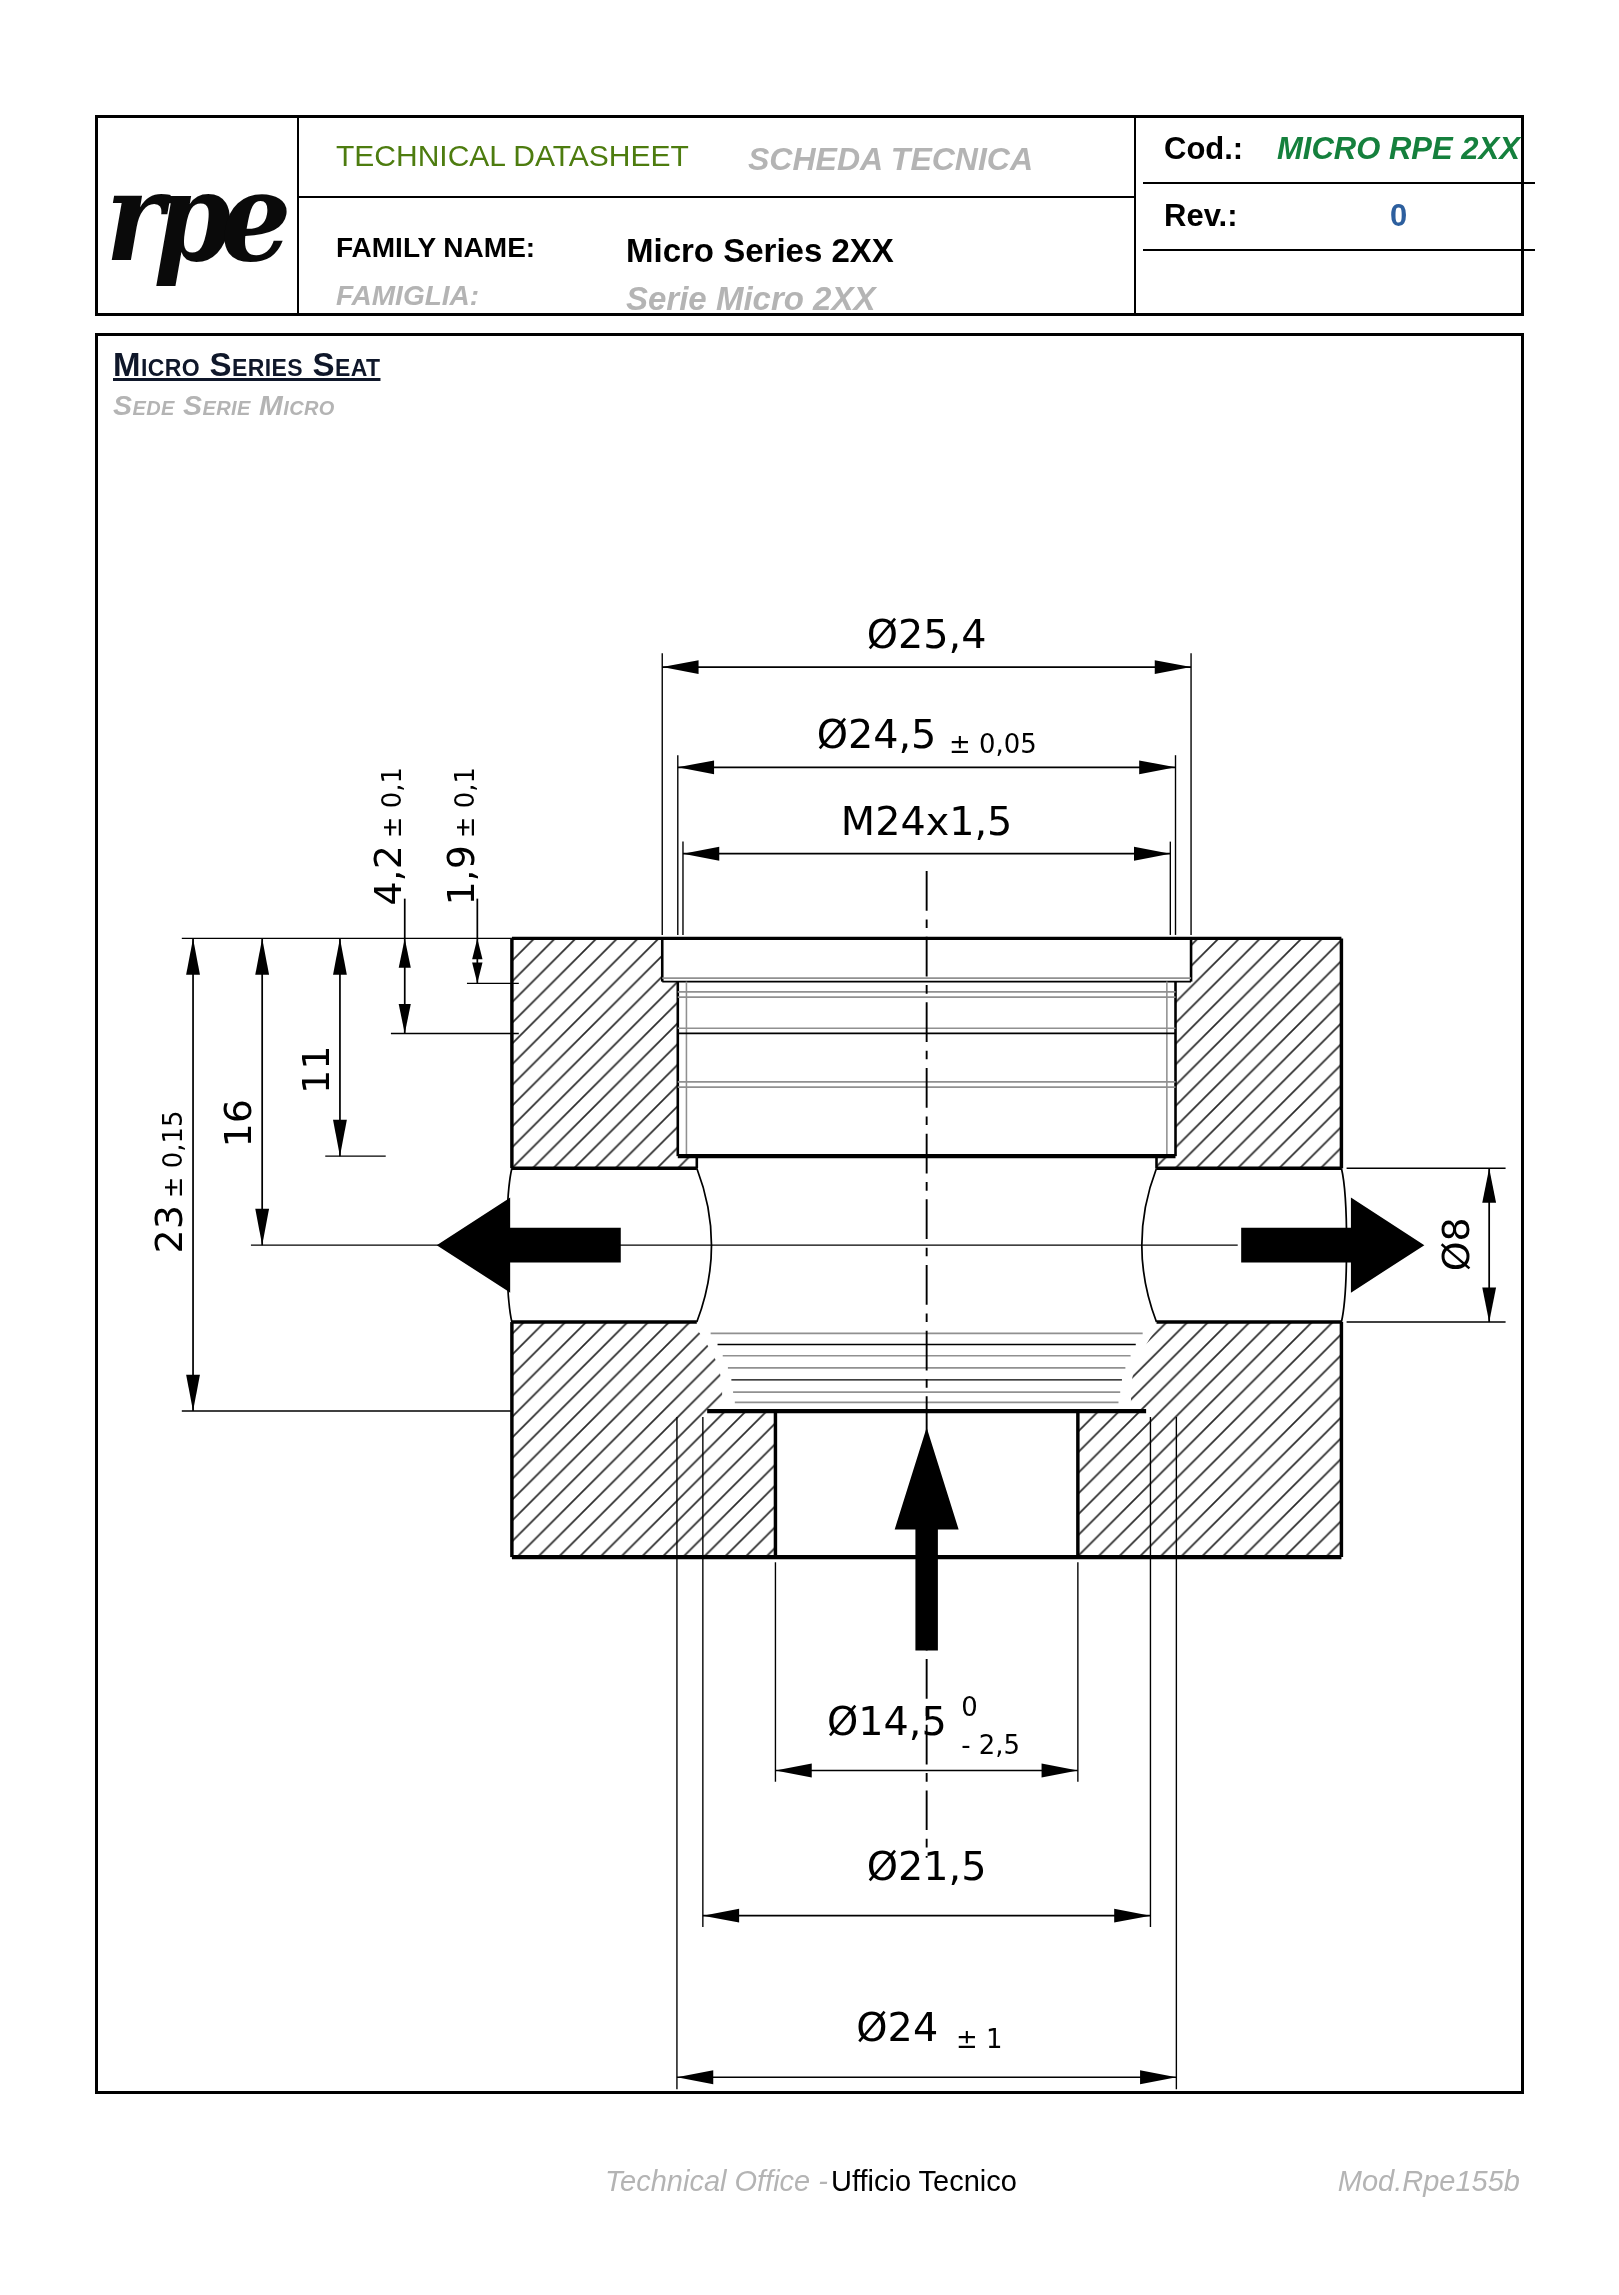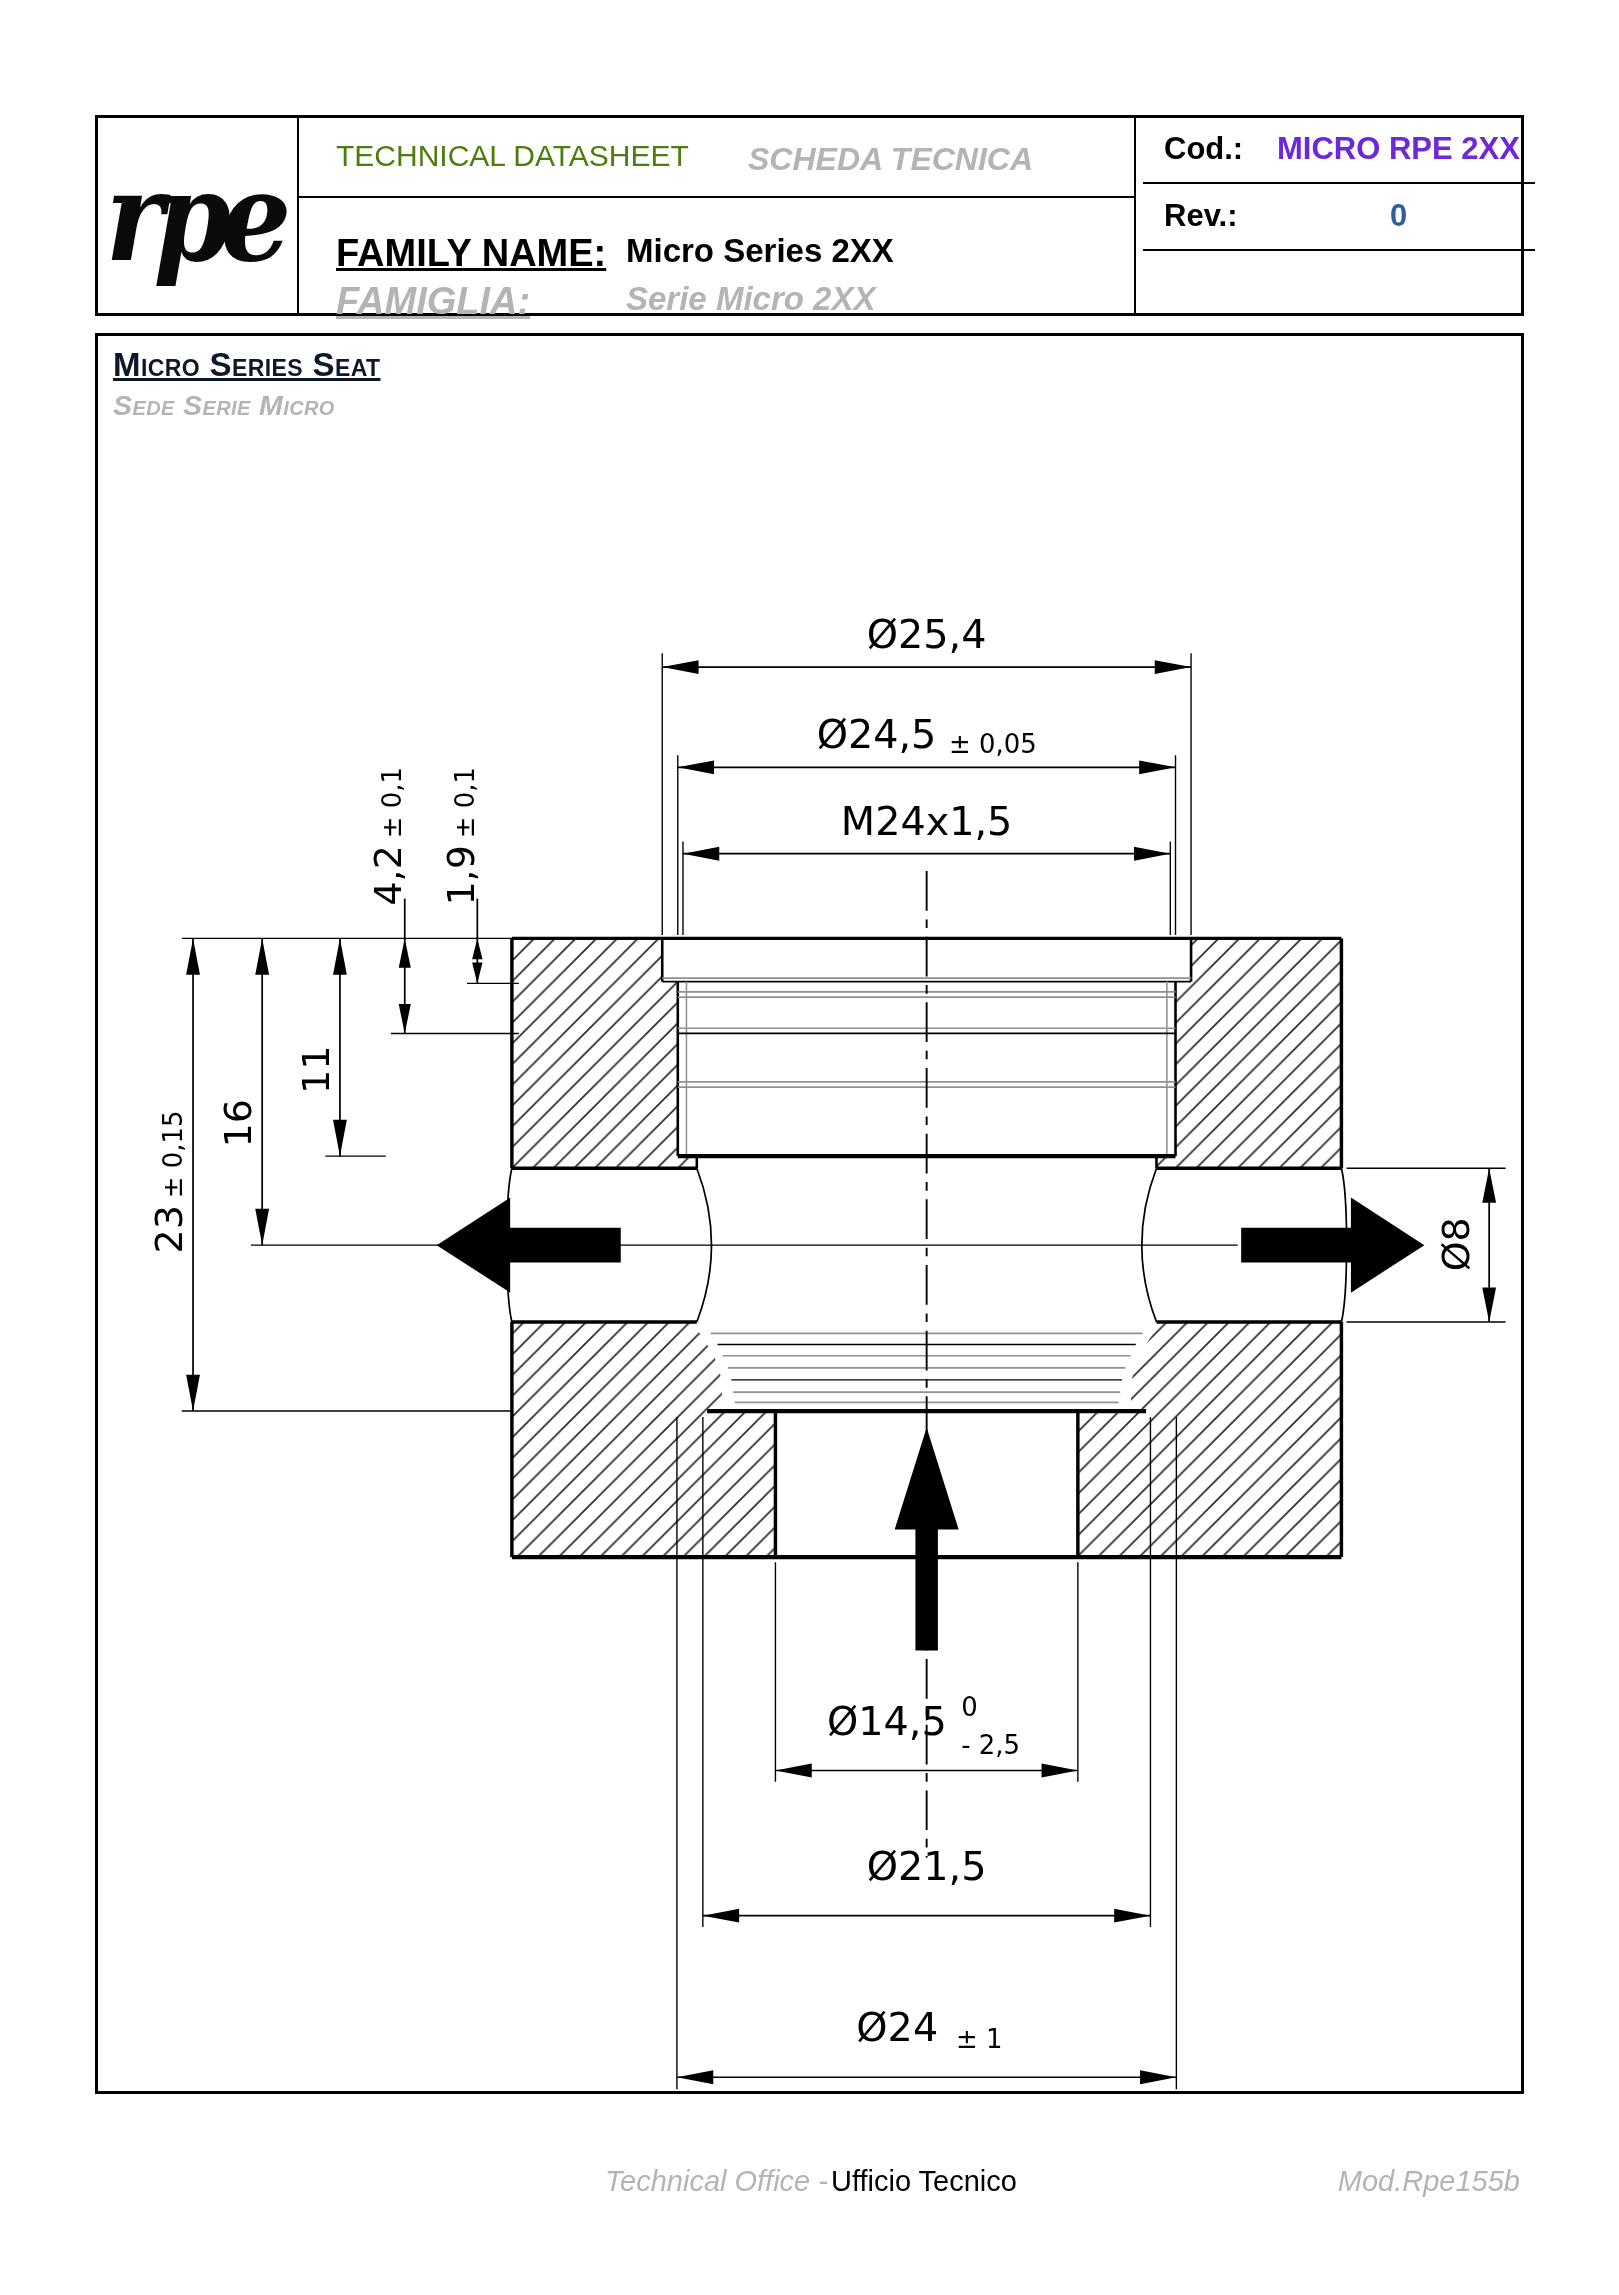--- a/index.html
+++ b/index.html
@@ -9,21 +9,21 @@
   .header-box{position:absolute;left:95px;top:115px;width:1429px;height:201px;
               border:3.5px solid #000;box-sizing:border-box;padding-left:11px;}
   .logo-cell{position:absolute;left:0;top:0;width:201px;height:100%;border-right:2.6px solid #000;
              box-sizing:border-box;display:flex;align-items:center;justify-content:center;}
   .logo-text{font-family:"DejaVu Serif","Liberation Serif",serif;font-style:italic;font-weight:bold;
              font-size:111px;letter-spacing:-10.4px;color:#0a0a0a;transform:scaleY(1.12);padding-right:8.6px;}
   .mid-cell{position:absolute;left:201px;top:0;width:837px;height:100%;border-right:2.6px solid #000;box-sizing:border-box;}
   .title-row{position:absolute;left:0;top:0;width:100%;height:80px;border-bottom:2.6px solid #000;box-sizing:border-box;}
   .t-en{position:absolute;left:37px;top:21px;font-size:30px;font-weight:normal;color:#4d7c0f;}
   .t-it{position:absolute;left:449px;top:22.5px;font-size:32px;font-weight:bold;font-style:italic;color:#b4b4b4;}
-  .fam-label{position:absolute;left:37px;font-size:38px;font-weight:bold;color:#000;text-decoration:underline;}
+  .fam-label{position:absolute;left:37px;font-size:28px;font-weight:bold;color:#000;}
   .fam-value{position:absolute;left:327px;font-size:33px;font-weight:bold;color:#000;}
   .gray-it{color:#b4b4b4;font-style:italic;}
   .right-cell{position:absolute;left:1037px;top:0;width:392px;height:100%;}
   .r-row{position:absolute;left:8px;width:100%;box-sizing:border-box;}
   .r-row.b{border-bottom:2.6px solid #000;}
   .r-label{position:absolute;left:21px;top:50%;transform:translateY(-54%);font-size:31px;font-weight:bold;color:#000;}
   .r-value{position:absolute;left:130px;width:251px;top:50%;transform:translateY(-54%);
            font-size:31px;font-weight:bold;text-align:center;}
   
   .main-frame{position:absolute;left:95px;top:333px;width:1429px;height:1761px;
@@ -67,21 +67,21 @@
         <span class="t-it">SCHEDA TECNICA</span>
       </div>
       <span class="fam-label" style="top:114px;">FAMILY NAME:</span>
       <span class="fam-value" style="top:114px;">Micro Series 2XX</span>
       <span class="fam-label gray-it" style="top:162px;">FAMIGLIA:</span>
       <span class="fam-value gray-it" style="top:162px;">Serie Micro 2XX</span>
     </div>
     <div class="right-cell">
       <div class="r-row b" style="top:0;height:66px;">
         <span class="r-label">Cod.:</span>
-        <span class="r-value accent" style="color: #6d28d9;">MICRO RPE 2XX</span>
+        <span class="r-value accent" style="color: #15803d; font-style: italic;">MICRO RPE 2XX</span>
       </div>
       <div class="r-row b" style="top:66px;height:67px;">
         <span class="r-label">Rev.:</span>
         <span class="r-value accent" style="color: rgb(45, 95, 158);">0</span>
       </div>
     </div>
   </div>
 
   <div class="main-frame"></div>
   <span class="sheet-title-en">Micro Series Seat</span>

